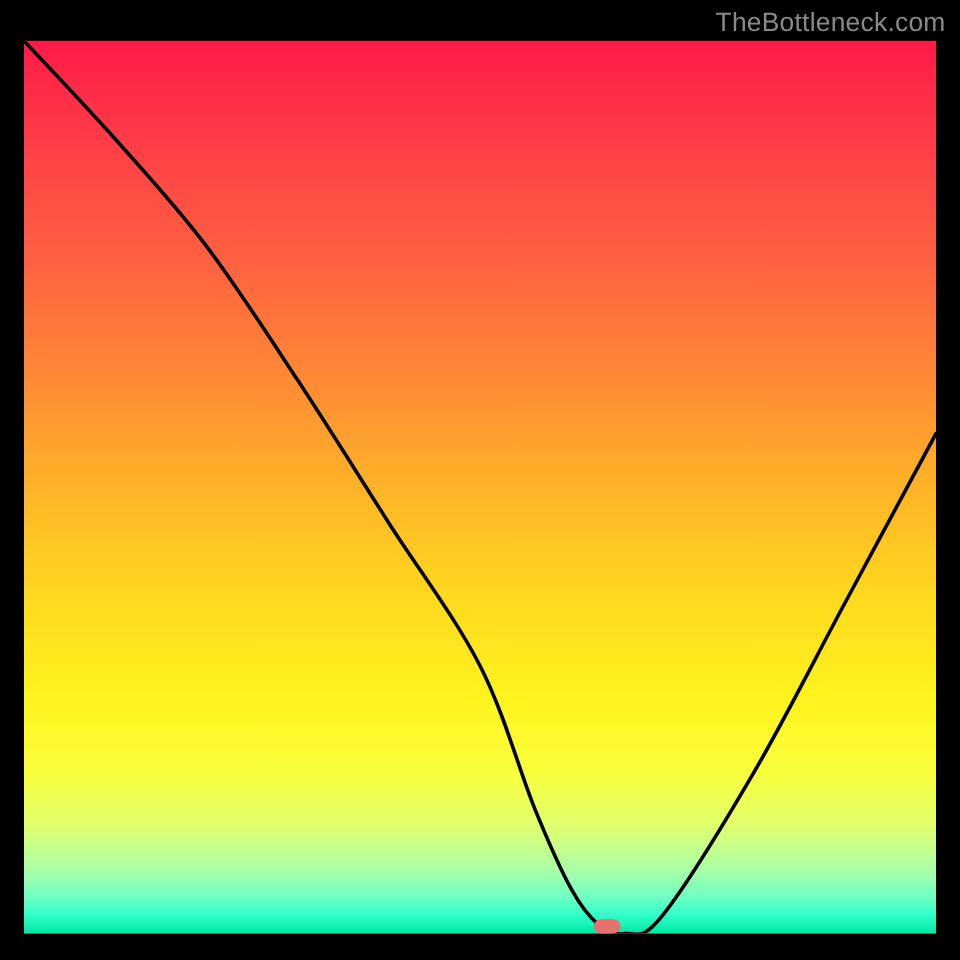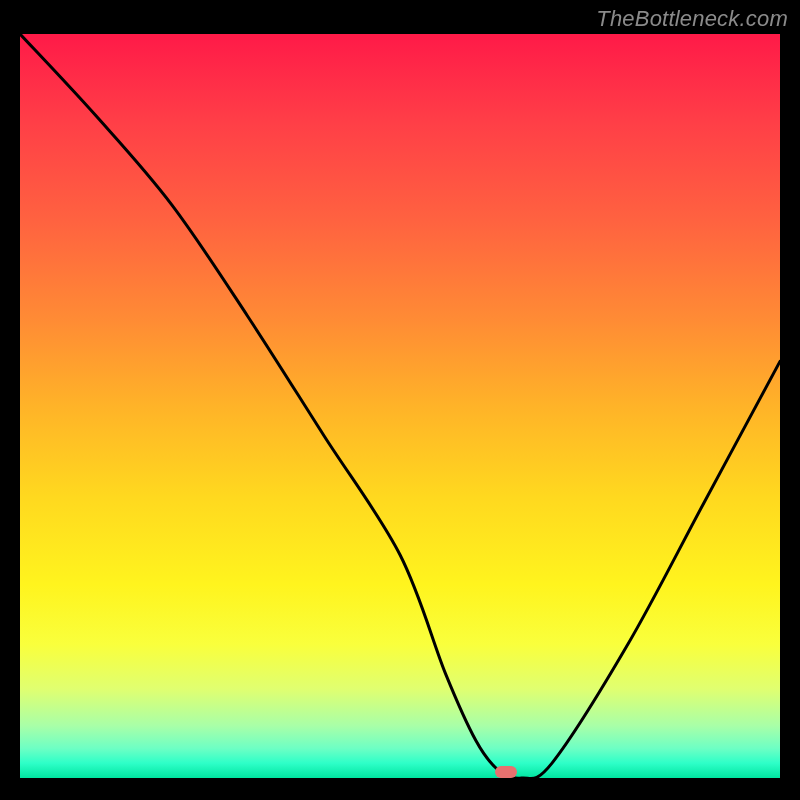--- a/index.html
+++ b/index.html
@@ -7,21 +7,20 @@
     padding: 0;
     width: 800px;
     height: 800px;
     background: #000000;
     overflow: hidden;
   }
   .chart-container {
     position: relative;
     width: 800px;
     height: 800px;
-    font-style: italic;
   }
   .plot-area {
     position: absolute;
     left: 20px;
     top: 34px;
     width: 760px;
     height: 744px;
   }
   .gradient-bg {
     position: absolute;

